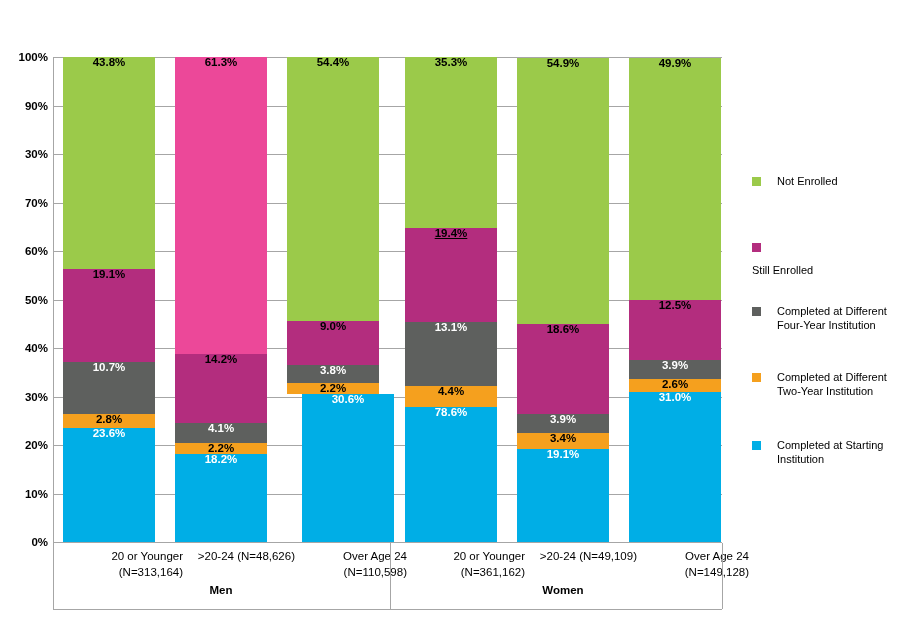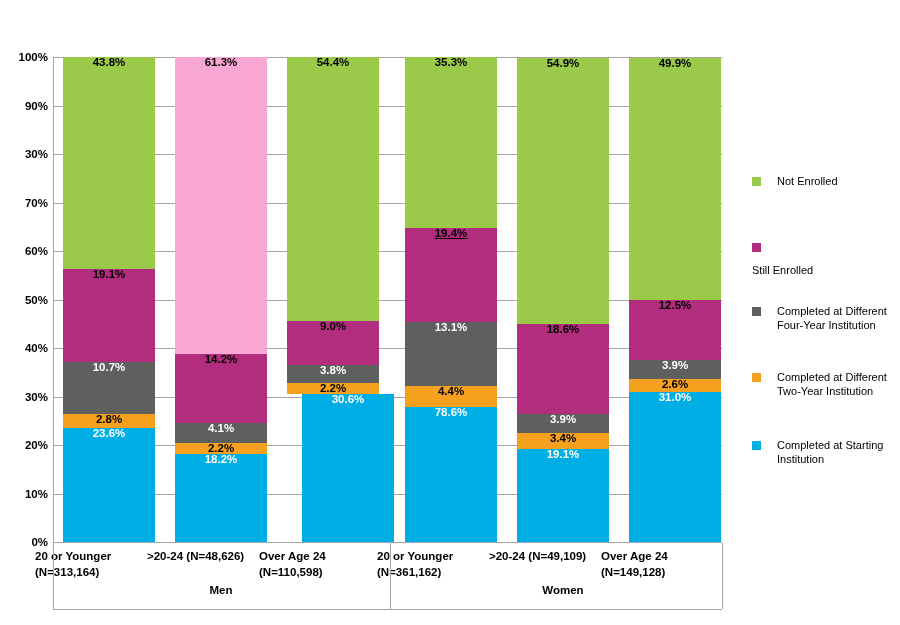--- a/index.html
+++ b/index.html
@@ -99,23 +99,23 @@
     line-height: 1;
     white-space: nowrap;
   }
   .lbl-dark { color: #000000; }
   .lbl-light { color: #ffffff; }
 
   
   .catlabel {
     position: absolute;
     top: 540px;
-    text-align: left;
+    text-align: right;
     font-size: 11.5px;
-    font-weight: bold;
+    font-weight: normal;
     line-height: 1.35;
     color: #000;
   }
   .catlabel .l2 { display: block; }
 
   .grouplabel {
     position: absolute;
     top: 575px;
     text-align: center;
     font-size: 11.5px;
@@ -224,21 +224,21 @@
         </div>
         <div class="seg" style="background: rgb(245, 160, 30); height: 10.67px; bottom: 88.27px;">
           <span class="seg-label lbl-dark">2.2%</span>
         </div>
         <div class="seg" style="background: rgb(94, 96, 94); height: 19.885px; bottom: 98.94px;">
           <span class="seg-label lbl-light">4.1%</span>
         </div>
         <div class="seg" style="background: rgb(179, 45, 126); height: 68.87px; bottom: 118.825px;">
           <span class="seg-label lbl-dark">14.2%</span>
         </div>
-        <div class="seg" style="background: #f9a8d4; height: 297.305px; bottom: 187.695px;">
+        <div class="seg" style="background: #ec4899; height: 297.305px; bottom: 187.695px;">
           <span class="seg-label lbl-dark">61.3%</span>
         </div>
       </div>
       <div class="bar" style="left: 234px;">
         <div class="seg" style="background: rgb(0, 174, 230); height: 148.41px; bottom: 0px; margin-left: 15px;">
           <span class="seg-label lbl-light">30.6%</span>
         </div>
         <div class="seg" style="background: rgb(245, 160, 30); height: 10.67px; bottom: 148.41px;">
           <span class="seg-label lbl-dark">2.2%</span>
         </div>

